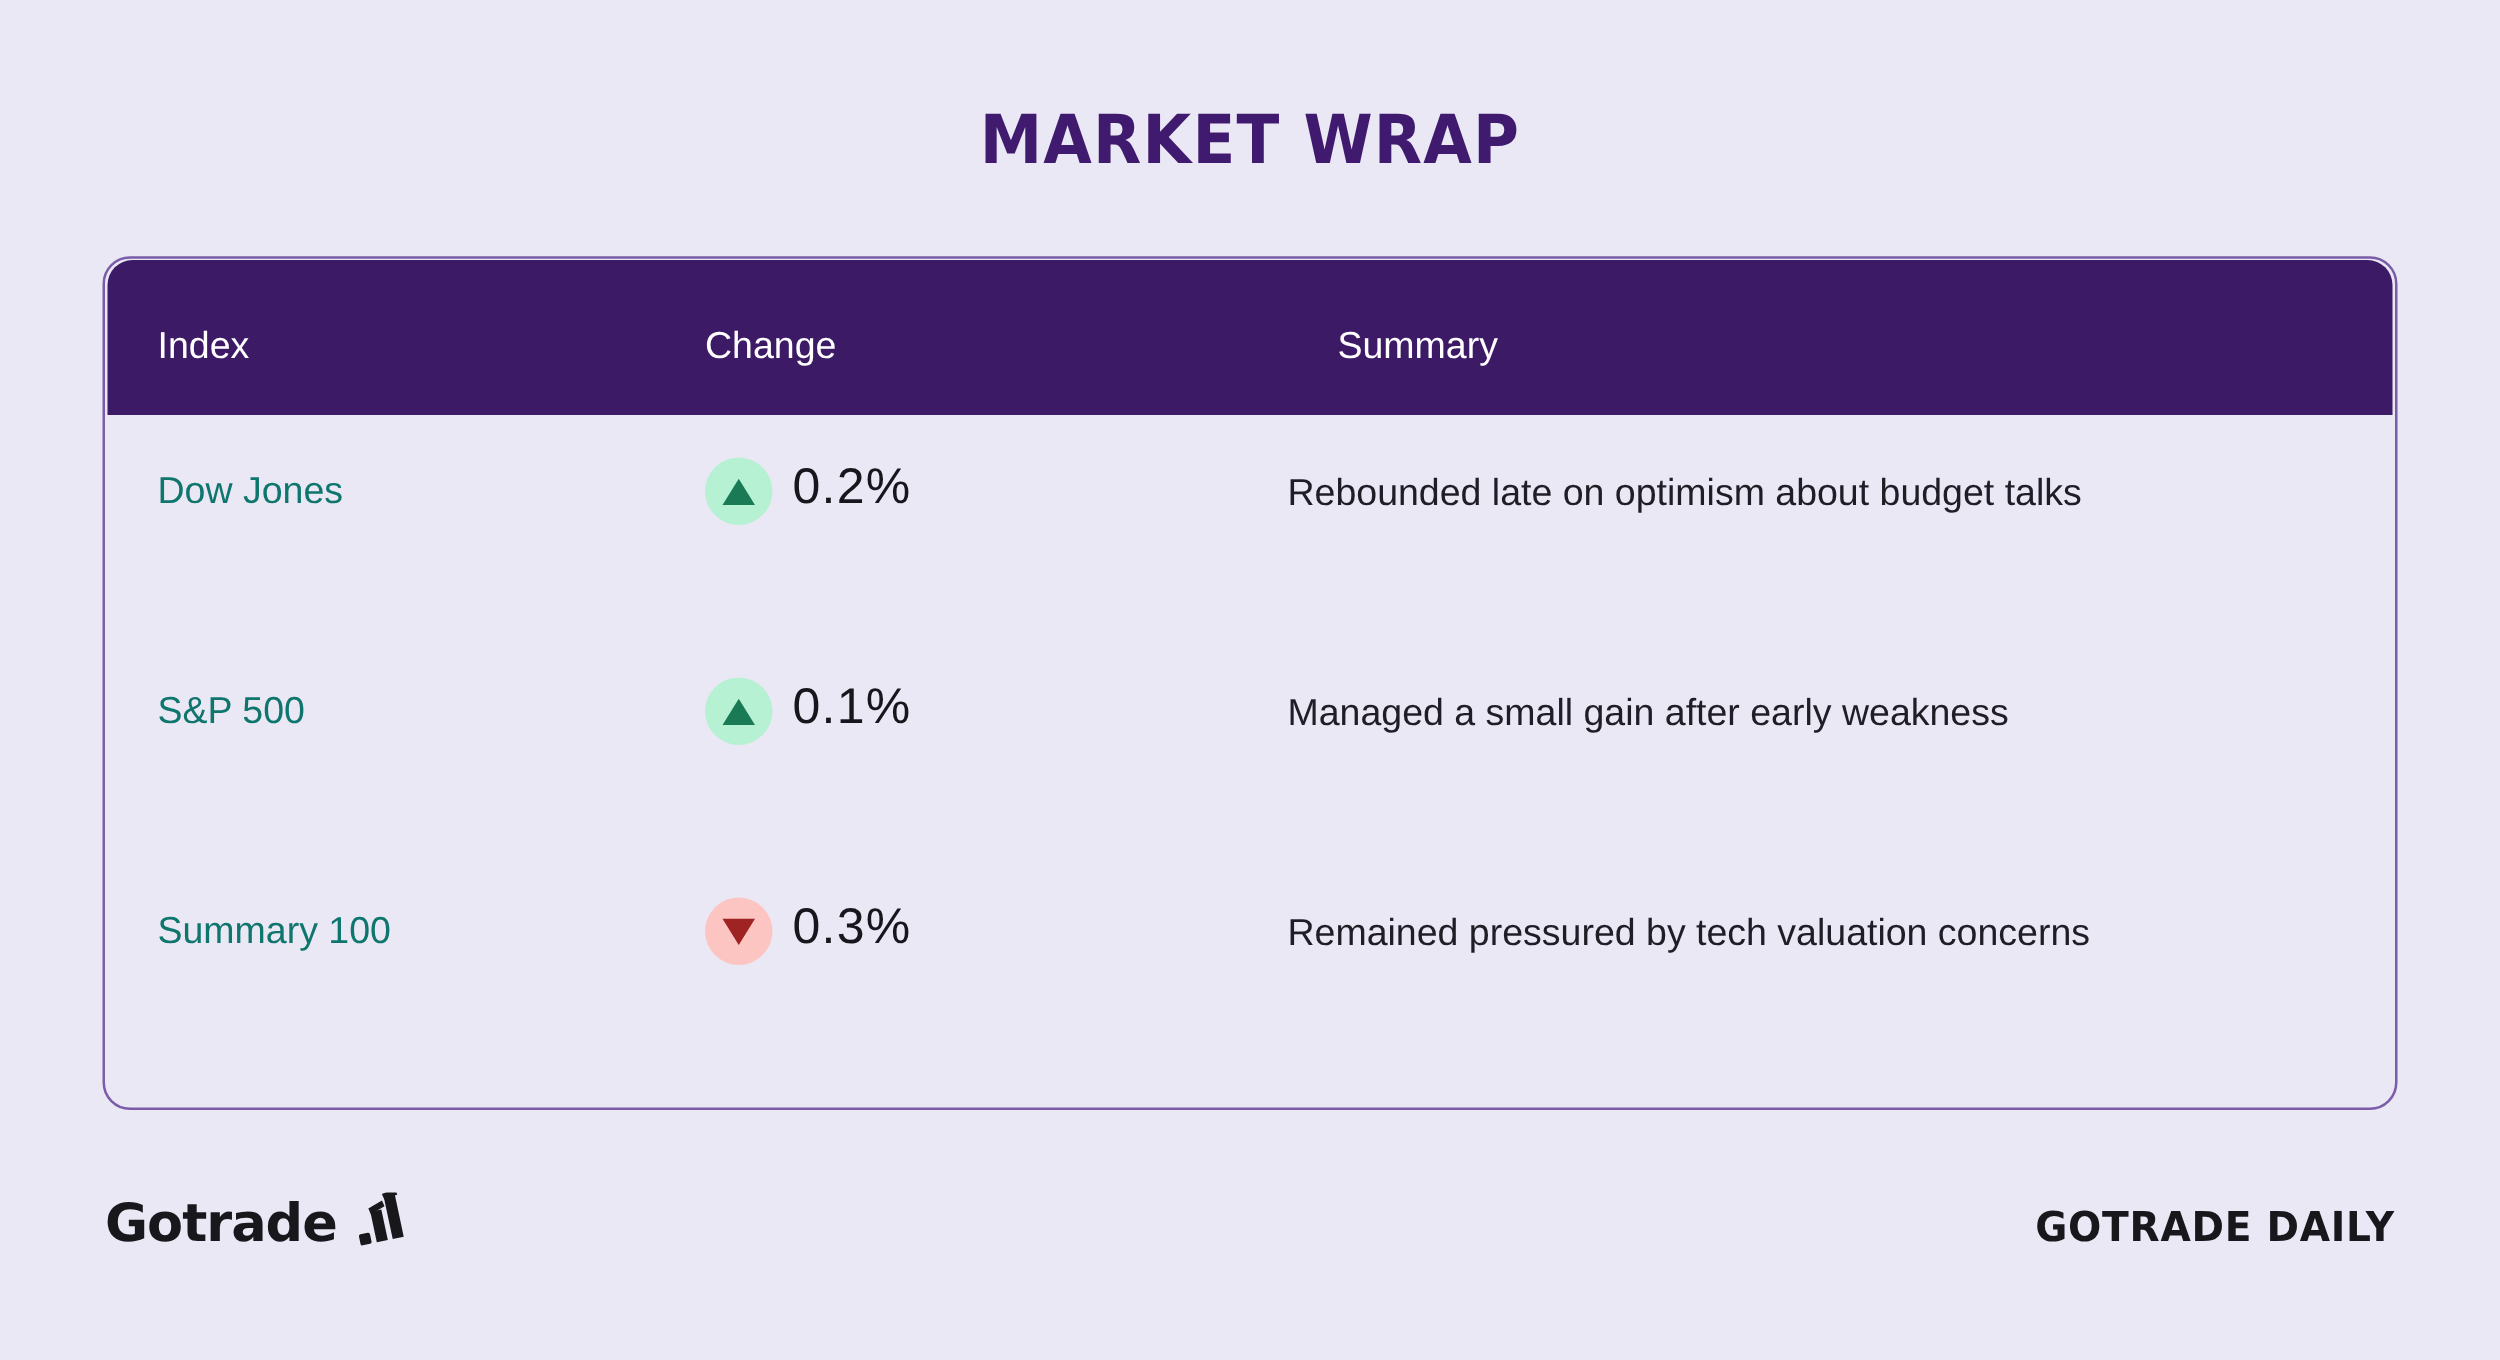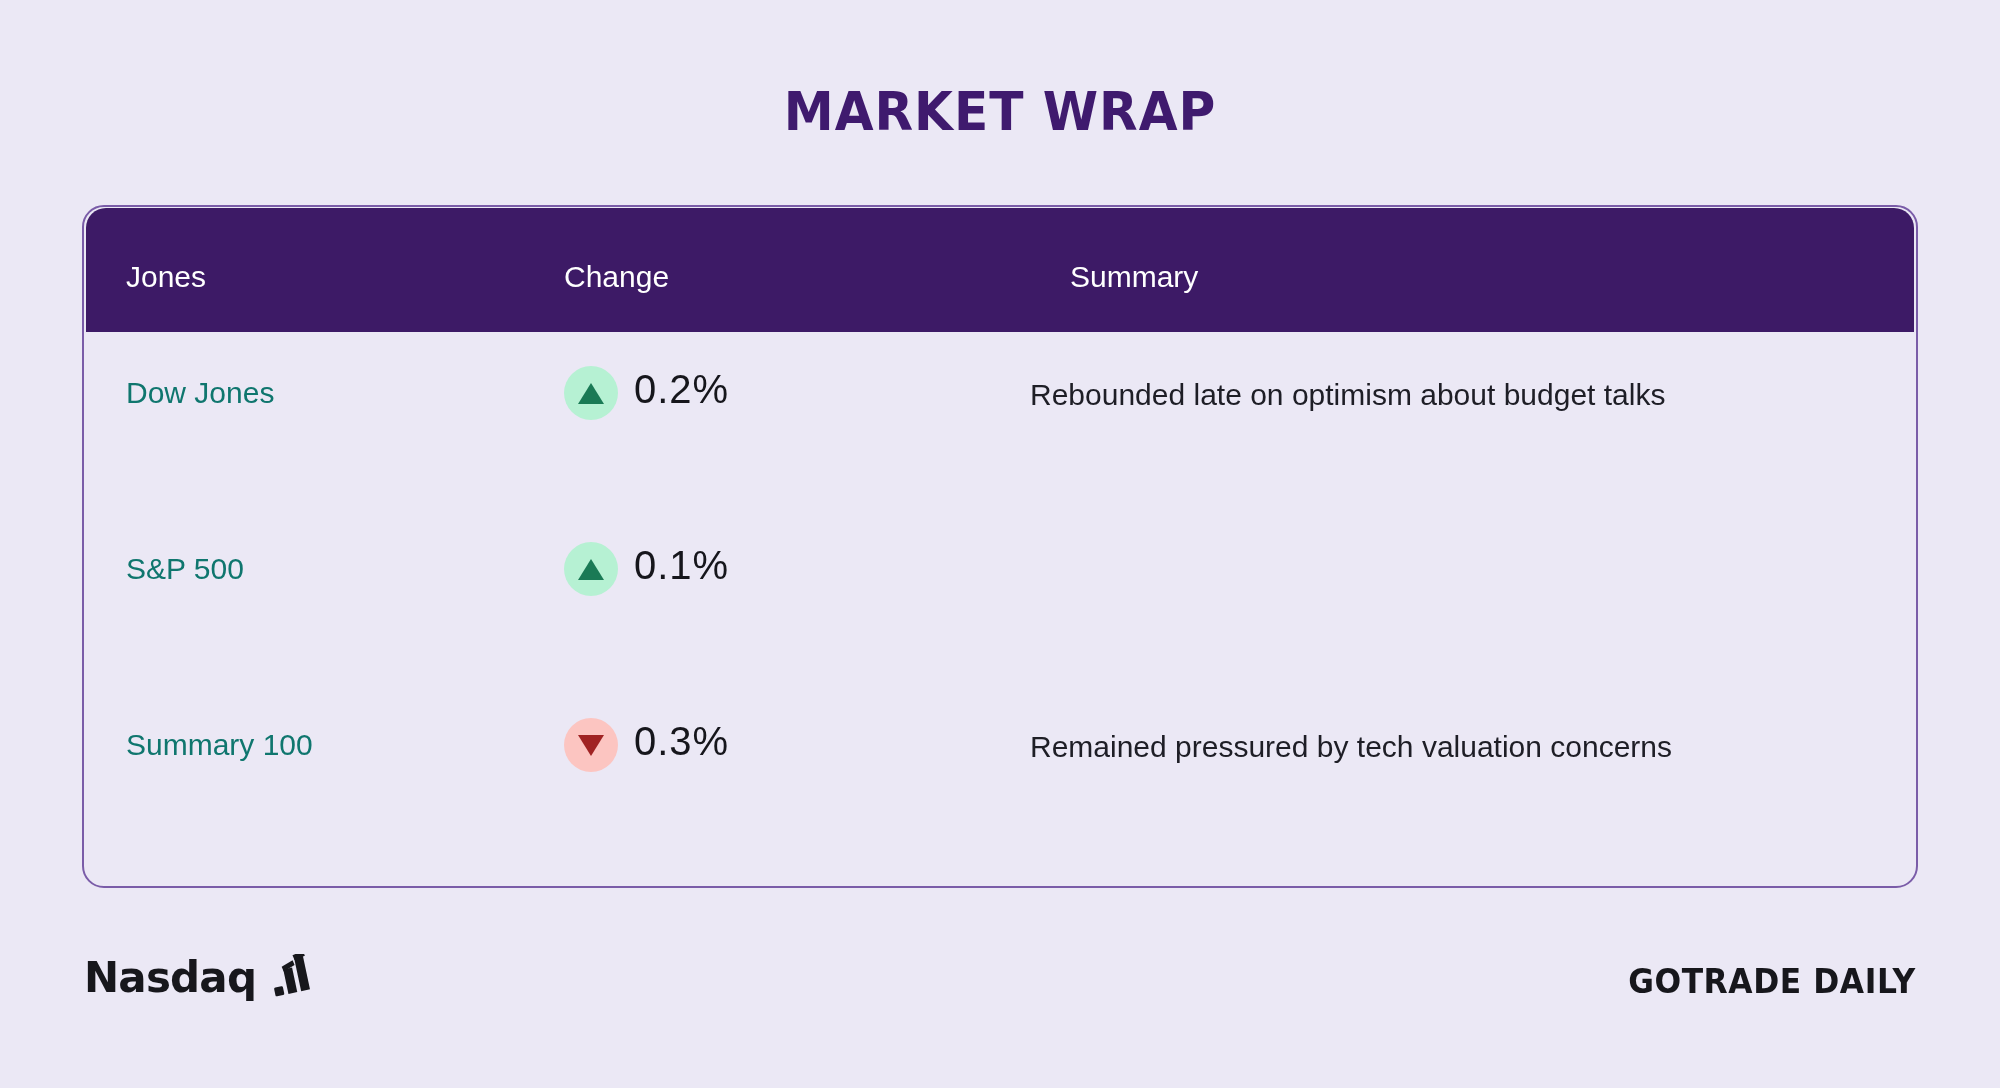--- a/index.html
+++ b/index.html
@@ -198,21 +198,21 @@
 </head>
 <body>
 
 <div class="page">
 
   <div class="title">MARKET WRAP</div>
 
   <div class="card"></div>
 
   <div class="table-header">
-    <div class="th th-index">Jones</div>
+    <div class="th th-index">Index</div>
     <div class="th th-change">Change</div>
     <div class="th th-summary">Summary</div>
   </div>
 
   <div class="rows">
 
     <div class="row row-0">
       <div class="cell-index">Dow Jones</div>
       <div class="cell-change">
         <span class="badge up">
@@ -224,37 +224,38 @@
     </div>
 
     <div class="row row-1">
       <div class="cell-index">S&amp;P 500</div>
       <div class="cell-change">
         <span class="badge up">
           <span class="tri up"></span>
         </span>
         <span class="pct">0.1%</span>
       </div>
+      <div class="cell-summary">Managed a small gain after early weakness</div>
     </div>
 
     <div class="row row-2">
       <div class="cell-index">Summary 100</div>
       <div class="cell-change">
         <span class="badge down">
           <span class="tri down"></span>
         </span>
         <span class="pct">0.3%</span>
       </div>
       <div class="cell-summary">Remained pressured by tech valuation concerns</div>
     </div>
 
   </div>
 
   <div class="footer-left">
-    <span class="brand-word">Nasdaq</span>
+    <span class="brand-word">Gotrade</span>
     <span class="brand-mark">
       <svg width="46" height="46" viewBox="0 0 46 46" aria-hidden="true">
         <g fill="#17171c" transform="rotate(-12 23 23)">
           <rect x="4" y="30" width="9" height="9" rx="1.5"></rect>
           <path d="M17 14 h9 v25 h-9 z"></path>
           <path d="M30 5 h9 v34 h-9 z"></path>
           <path d="M16 11 l12 -4 l1 5 l-12 4 z"></path>
           <path d="M29 2 l11 -2 l1 5 l-11 2 z"></path>
         </g>
       </svg>

